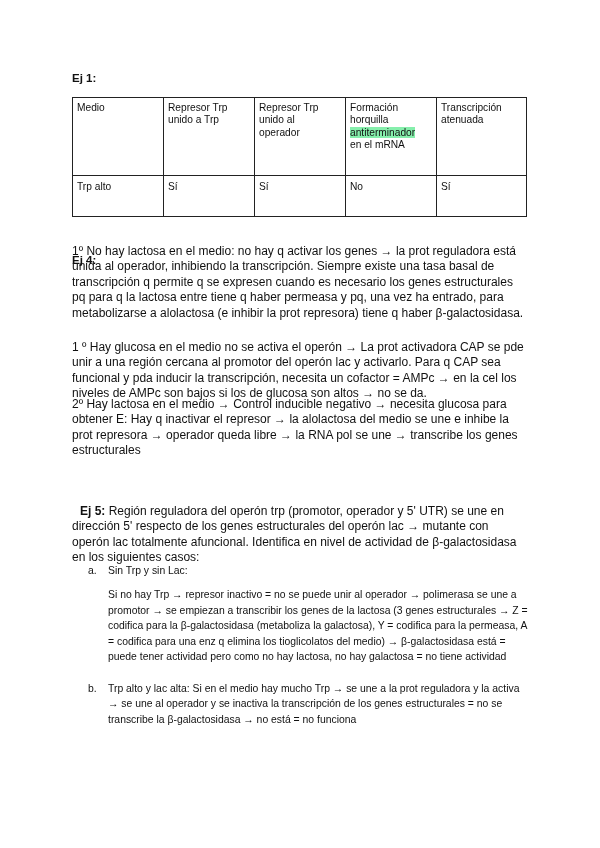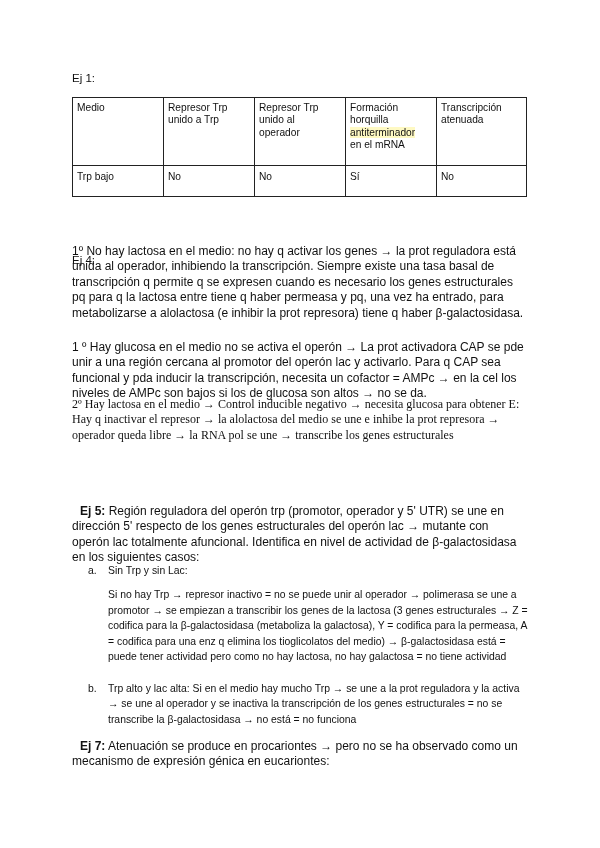--- a/index.html
+++ b/index.html
@@ -1,27 +1,27 @@
 <!DOCTYPE html>
 <html><head>
 <meta charset="utf-8">
 <style>
   html, body { margin: 0; padding: 0; background: #ffffff; }
   body { width: 600px; height: 848px; position: relative; overflow: hidden;
          font-family: "Liberation Sans", "DejaVu Sans", sans-serif; color: #111; }
   .page { position: absolute; left: 0; top: 0; width: 600px; height: 848px; }
-  .heading { position: absolute; left: 72px; font-size: 11.5px; font-weight: normal; }
+  .heading { position: absolute; left: 72px; font-size: 11.5px; font-weight: bold; }
   .para { position: absolute; left: 72px; width: 456px; font-size: 12px; line-height: 15.4px; }
   .para b { font-weight: bold; padding-left: 8px; }
   table.grid { position: absolute; left: 72px; top: 97px; width: 455px;
                border-collapse: collapse; font-size: 10.2px; line-height: 12.4px; }
-  table.grid td { border: 1.2px solid #222; vertical-align: top; padding: 4px 4px 8px 4px; }
+  table.grid td { border: 1.2px solid #222; vertical-align: top; padding: 4px 4px 18px 4px; }
   table.grid tr.hdr td { height: 55px; }
   table.grid tr.row td { height: 17px; padding-top: 5px; }
-  .hl { background: #fef9c3; }
+  .hl { background: #86efac; }
   .list-item { position: absolute; left: 88px; width: 440px; font-size: 10.4px; line-height: 15.4px; }
   .list-item .marker { position: absolute; left: 0; top: 0; width: 16px; }
   .list-item .body { margin-left: 20px; }
 </style>
 </head>
 <body>
 
 <div class="page">
 
   <div class="heading" style="top:72px;">Ej 1:</div>
@@ -44,49 +44,46 @@
         <span>horquilla</span><br>
         <span class="hl">antiterminador</span><br>
         <span>en el mRNA</span>
       </td>
       <td>
         <span>Transcripción</span><br>
         <span>atenuada</span>
       </td>
     </tr>
     <tr class="row">
-      <td>Trp bajo</td>
-      <td>No</td>
+      <td>Trp alto</td>
+      <td>Sí</td>
+      <td>Sí</td>
       <td>No</td>
       <td>Sí</td>
-      <td>No</td>
     </tr>
   </tbody>
     </table>
 
   <div class="heading" style="top:224px;margin-top:30px;">Ej 4:</div>
 
   <div class="para" style="top:244px;">1º No hay lactosa en el medio: no hay q activar los genes → la prot reguladora está unida al operador, inhibiendo la transcripción. Siempre existe una tasa basal de transcripción q permite q se expresen cuando es necesario los genes estructurales pq para q la lactosa entre tiene q haber permeasa y pq, una vez ha entrado, para metabolizarse a alolactosa (e inhibir la prot represora) tiene q haber β-galactosidasa.</div>
   <div class="para" style="top:320px;margin-top:20px;">1 º Hay glucosa en el medio no se activa el operón → La prot activadora CAP se pde unir a una región cercana al promotor del operón lac y activarlo. Para q CAP sea funcional y pda inducir la transcripción, necesita un cofactor = AMPc → en la cel los niveles de AMPc son bajos si los de glucosa son altos → no se da.</div>
-  <div class="para" style="top:397px;font-family:Liberation Serif, serif;">2º Hay lactosa en el medio → Control inducible negativo → necesita glucosa para obtener E: Hay q inactivar el represor → la alolactosa del medio se une e inhibe la prot represora → operador queda libre → la RNA pol se une → transcribe los genes estructurales</div>
+  <div class="para" style="top:397px;">2º Hay lactosa en el medio → Control inducible negativo → necesita glucosa para obtener E: Hay q inactivar el represor → la alolactosa del medio se une e inhibe la prot represora → operador queda libre → la RNA pol se une → transcribe los genes estructurales</div>
 
   <div class="para" style="top:504px;">
     <b>Ej 5:</b><span> Región reguladora del operón trp (promotor, operador y 5' UTR) se une en dirección 5' respecto de los genes estructurales del operón lac → mutante con operón lac totalmente afuncional. Identifica en nivel de actividad de β-galactosidasa en los siguientes casos:</span>
   </div>
 
   <div class="list-item" style="top:563px;">
     <span class="marker">a.</span>
     <div class="body">
       <div>Sin Trp y sin Lac:</div>
       <div style="margin-top:9px;">Si no hay Trp → represor inactivo = no se puede unir al operador → polimerasa se une a promotor → se empiezan a transcribir los genes de la lactosa (3 genes estructurales → Z = codifica para la  β-galactosidasa (metaboliza la galactosa), Y = codifica para la permeasa, A = codifica para una enz q elimina los tioglicolatos del medio) → β-galactosidasa está = puede tener actividad pero como no hay lactosa, no hay galactosa = no tiene actividad</div>
     </div>
   </div>
 
   <div class="list-item" style="top:681px;">
     <span class="marker">b.</span>
     <div class="body">Trp alto y lac alta:  Si en el medio hay mucho Trp → se une a la prot reguladora y la activa → se une al operador y se inactiva la transcripción de los genes estructurales = no se transcribe la β-galactosidasa → no está = no funciona</div>
   </div>
 
-  <div class="para" style="top:739px;">
-    <b>Ej 7:</b><span> Atenuación se produce en procariontes → pero no se ha observado como un mecanismo de expresión génica en eucariontes:</span>
-  </div>
 
 </div>
 
 </body></html>

